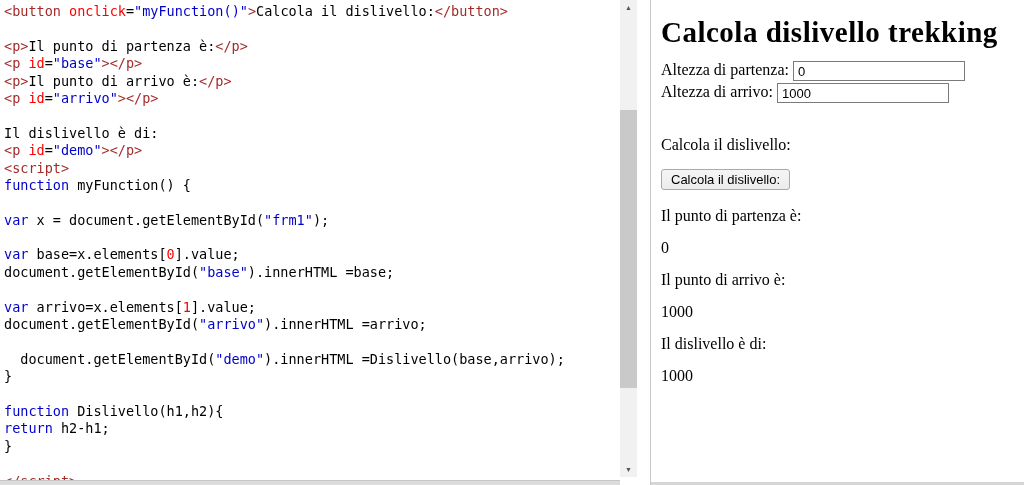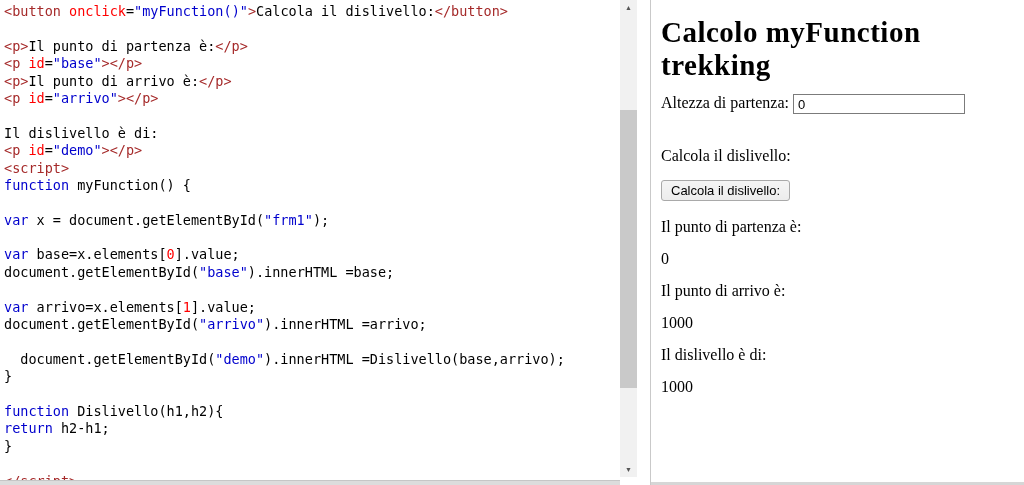--- a/index.html
+++ b/index.html
@@ -80,25 +80,28 @@
     <div class="vscrollbar">
       <div class="scroll-btn up">▲</div>
       <div class="vthumb"></div>
       <div class="scroll-btn down">▼</div>
     </div>
 
     <div class="hstrip-left"></div>
   </div>
 
   <div class="result-panel">
-    <h1 class="page-title">Calcolo myFunction trekking</h1>
+    <h1 class="page-title">Calcola dislivello trekking</h1>
 
     <div class="form-rows">
       <div class="form-row">
         <span>Altezza di partenza:</span><input type="text" value="0" style="">
+      </div>
+      <div class="form-row">
+        <span>Altezza di arrivo:</span><input type="text" value="1000" style="">
       </div>
     </div>
 
     <p class="calc-prompt">Calcola il dislivello:</p>
 
     <button class="calc-button">Calcola il dislivello:</button>
 
     <p class="out-p first">Il punto di partenza è:</p>
     <p class="out-p">0</p>
 

